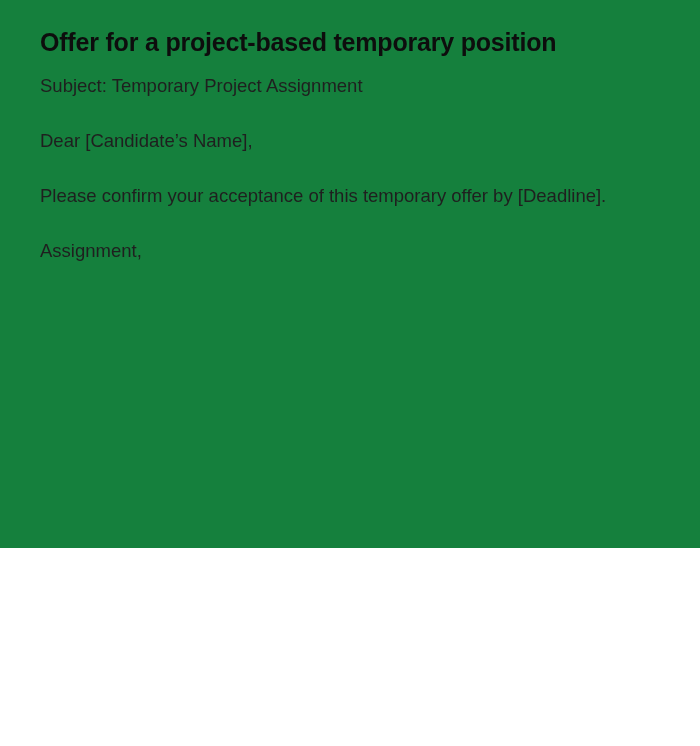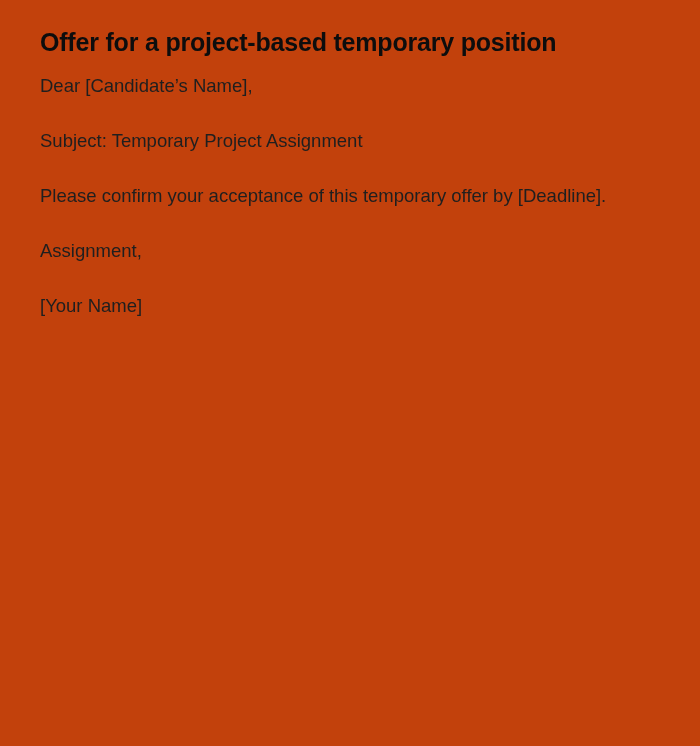--- a/index.html
+++ b/index.html
@@ -9,23 +9,23 @@
   }
   body {
     width: 700px;
     height: 746px;
     overflow: hidden;
     font-family: "Liberation Sans", "DejaVu Sans", sans-serif;
   }
   .page {
     box-sizing: border-box;
     width: 700px;
-    height: 746px;
+    height: 548px;
     padding: 27px 40px 0 40px;
-    background: #c2410c;
+    background: #15803d;
   }
   .doc-title {
     margin: 0 0 11px 0;
     font-size: 25px;
     line-height: 30px;
     font-weight: 700;
     letter-spacing: -0.2px;
     color: #0d0d0d;
   }
   .doc-par {
@@ -36,25 +36,24 @@
     font-weight: 400;
     color: #1f1f1f;
   }
 </style>
 </head>
 <body>
 
 <div class="page">
   <h1 class="doc-title">Offer for a project-based temporary position</h1>
 
+  <p class="doc-par">Subject: Temporary Project Assignment</p>
+
   <p class="doc-par">Dear [Candidate’s Name],</p>
-
-  <p class="doc-par">Subject: Temporary Project Assignment</p>
 
 
 
   <p class="doc-par">Please confirm your acceptance of this temporary offer by [Deadline].</p>
 
   <p class="doc-par">Assignment,</p>
 
-  <p class="doc-par">[Your Name]</p>
 
 </div>
 
 </body></html>

